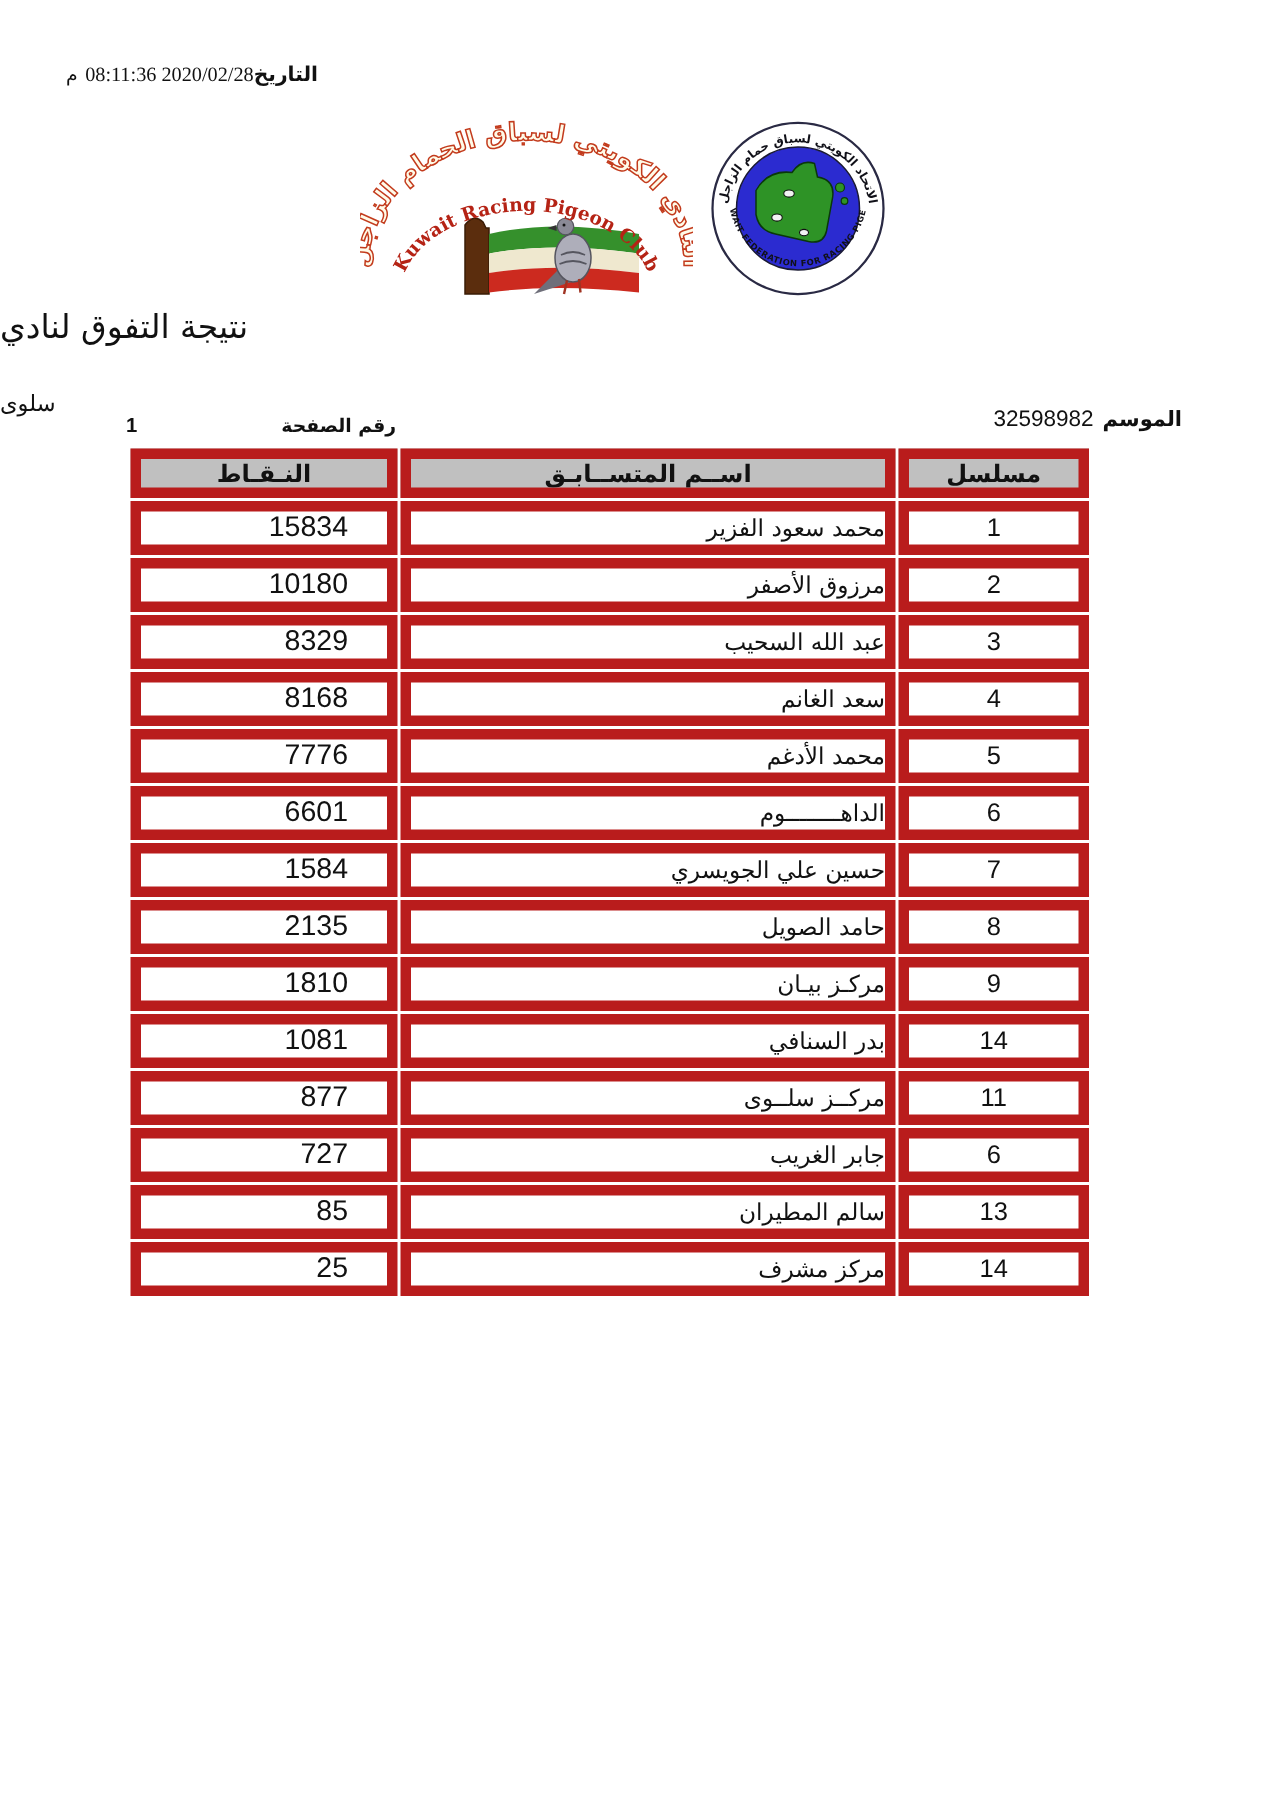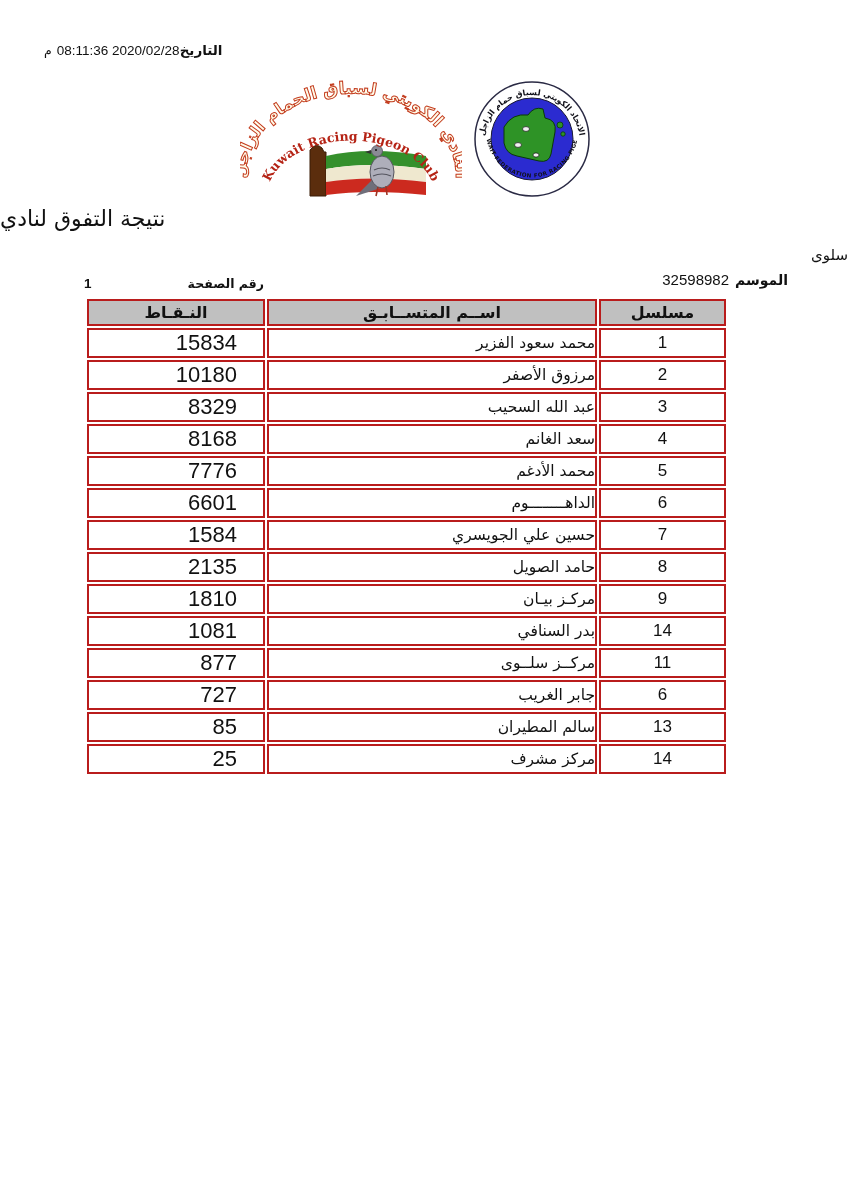--- a/index.html
+++ b/index.html
@@ -12,36 +12,36 @@
     color: #111;
   }
   
   .date-line {
     position: absolute; left: 44px; top: 42px;
     direction: rtl;
     display: flex; align-items: baseline;
     font-size: 13.5px;
   }
   .date-line .lbl { font-weight: bold; }
-  .date-line .dt { font-family: Liberation Sans, sans-serif; direction: ltr; unicode-bidi: embed; }
+  .date-line .dt { font-family: Liberation Serif, serif; direction: ltr; unicode-bidi: embed; }
   .date-line .mer { margin-right: 5px; font-size: 12.5px; }
 
   
   .club-logo { position: absolute; left: 240px; top: 74px; width: 222px; height: 130px; }
   .fed-logo  { position: absolute; left: 468px; top: 79px; width: 128px; height: 120px; }
 
   
   .doc-title {
     position: absolute; left: 0; right: 0; top: 206px;
     text-align: left; font-size: 22px; font-weight: normal;
     direction: rtl;
   }
   .doc-subtitle {
-    position: absolute; left: 0; right: 0; top: 246px;
-    text-align: right; font-size: 15px;
+    position: absolute; left: 0; right: 0; top: 260px;
+    text-align: left; font-size: 15px;
     direction: rtl;
   }
 
   
   .season-box {
     position: absolute; right: 60px; top: 271px;
     direction: rtl; display: flex; align-items: baseline;
   }
   .season-box .lbl { font-weight: bold; font-size: 14px; margin-left: 6px; }
   .season-box .val { font-family: "Liberation Sans", sans-serif; font-size: 15px; direction: ltr; unicode-bidi: embed; }
@@ -54,41 +54,41 @@
 
   
   table.results {
     position: absolute; left: 85px; top: 297px;
     width: 643px;
     border-collapse: separate; border-spacing: 2px 2px;
     direction: rtl;
     table-layout: fixed;
   }
   table.results td, table.results th {
-    border: 2px solid #b91c1c;
+    border: 7px solid #b91c1c;
     height: 27px;
     vertical-align: middle;
     overflow: hidden; white-space: nowrap;
   }
   table.results th {
     background: #c0c0c0;
     font-weight: bold; font-size: 16px;
     text-align: center;
   }
   col.w-serial { width: 127px; }
   col.w-name   { width: 330px; }
   col.w-points { width: 178px; }
   td.c-serial {
     text-align: center;
     font-family: "Liberation Sans", sans-serif; font-size: 17px;
   }
   td.c-name { font-size: 15.5px; }
   td.c-points {
     direction: ltr; text-align: right; padding-right: 26px;
-    font-family: "Liberation Sans", sans-serif; font-size: 22px;
+    font-family: "Liberation Sans", sans-serif; font-size: 19px;
   }
 </style>
 </head>
 <body>
 
 <div class="date-line">
   <span class="lbl">التاريخ</span>
   <span class="dt">08:11:36 2020/02/28</span>
   <span class="mer">م</span>
 </div>

